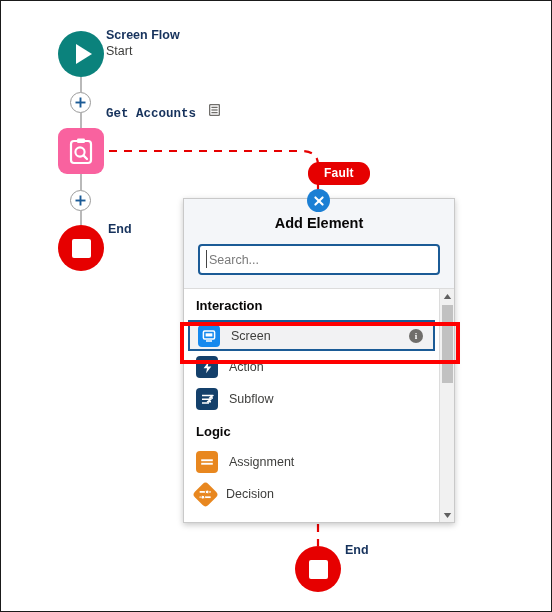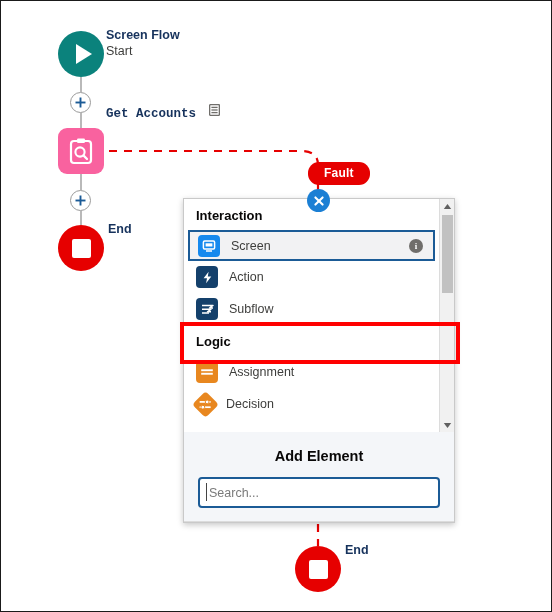--- a/index.html
+++ b/index.html
@@ -315,20 +315,28 @@
 
   <div class="close-btn" style="left:306px; top:188px;">
     <svg width="12" height="12" viewBox="0 0 12 12">
       <line x1="2.4" y1="2.4" x2="9.6" y2="9.6" stroke="#ffffff" stroke-width="2.1" stroke-linecap="round"></line>
       <line x1="9.6" y1="2.4" x2="2.4" y2="9.6" stroke="#ffffff" stroke-width="2.1" stroke-linecap="round"></line>
     </svg>
   </div>
 
   <div id="panel">
 
+    <div id="panel-head">
+      <div id="panel-title">Add Element</div>
+      <div class="search-wrap">
+        <input id="search-input" type="text" placeholder="Search..." style="">
+        <span class="caret"></span>
+      </div>
+    </div>
+
     <div id="panel-body">
       <div id="list">
 
         <div class="section-head">Interaction</div>
 
         <div class="row selected">
           <span class="ic ic-screen">
             <svg width="14" height="14" viewBox="0 0 14 14">
               <rect x="1.4" y="2" width="11.2" height="8" rx="1.2" fill="none" stroke="#ffffff" stroke-width="1.5"></rect>
               <rect x="3.6" y="4.3" width="6.8" height="3.2" fill="#ffffff"></rect>
@@ -392,28 +400,20 @@
           </svg>
         </div>
         <div id="sb-thumb"></div>
         <div class="sb-arrow" style="position:absolute; bottom:0;">
           <svg width="9" height="7" viewBox="0 0 9 7">
             <polygon points="4.5,6 8.2,1 0.8,1" fill="#606060"></polygon>
           </svg>
         </div>
       </div>
     </div>
-
-    <div id="panel-head">
-      <div id="panel-title">Add Element</div>
-      <div class="search-wrap">
-        <input id="search-input" type="text" placeholder="Search..." style="">
-        <span class="caret"></span>
-      </div>
-    </div>
   </div>
 
   <div id="highlight"></div>
 
   <div class="node" style="left:294px; top:545px;">
     <div class="end-circle">
       <div class="sq"></div>
     </div>
   </div>
   <div class="node-label" style="left:344px; top:542px; font-weight:bold;">End</div>

